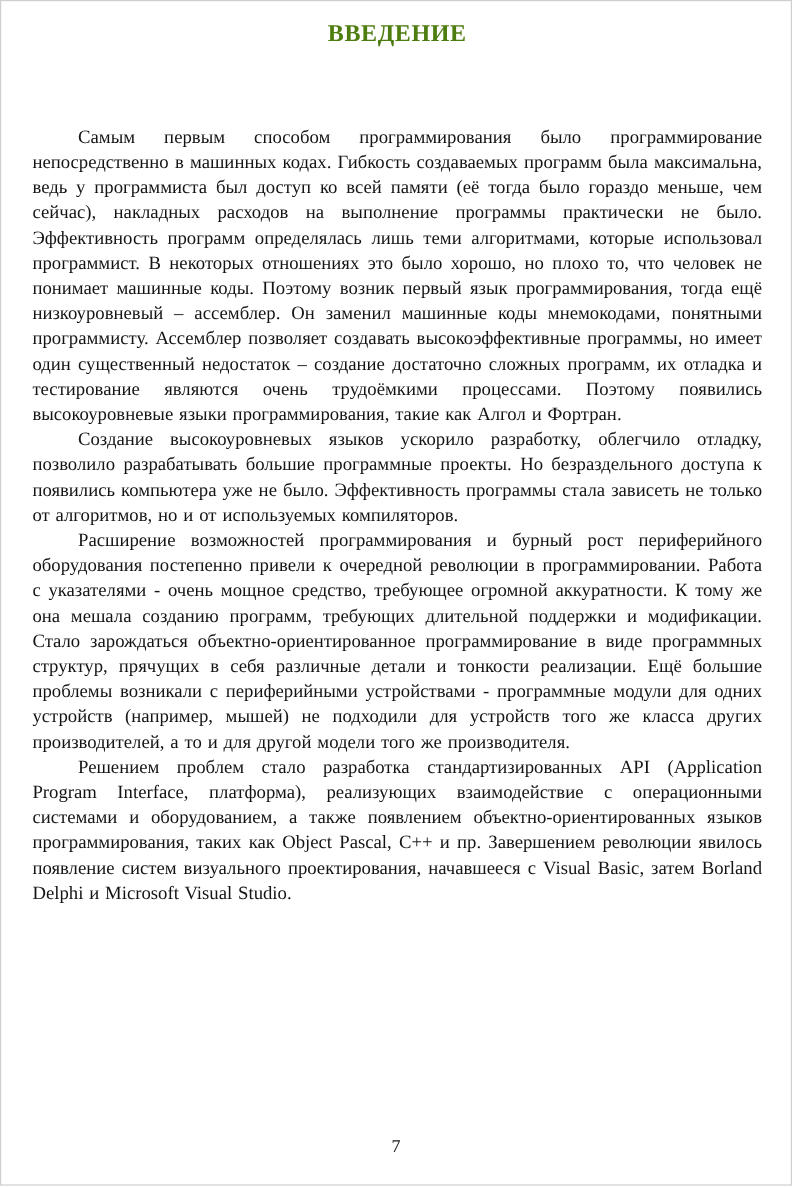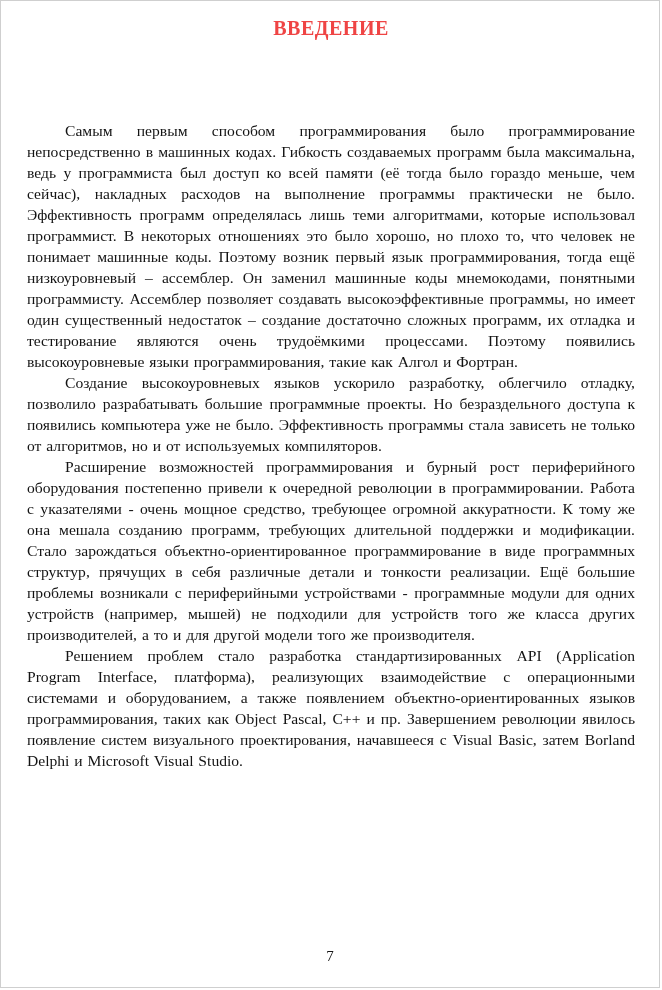--- a/index.html
+++ b/index.html
@@ -22,24 +22,24 @@
     border: 1px solid #cfcfcf;
     background: #ffffff;
     padding: 16px 24px 0 26px;
   }
   .page-title {
     margin: 0;
     text-align: center;
     font-weight: bold;
     font-size: 20px;
     letter-spacing: 0.5px;
-    color: #ef4444;
+    color: #4d7c0f;
   }
   .body-text {
-    margin-top: 80px;
+    margin-top: 64px;
     font-size: 15.6px;
     line-height: 21px;
     text-align: justify;
     text-justify: inter-word;
   }
   .body-text p {
     margin: 0;
     padding: 0;
     text-indent: 38px;
     word-spacing: 1px;

